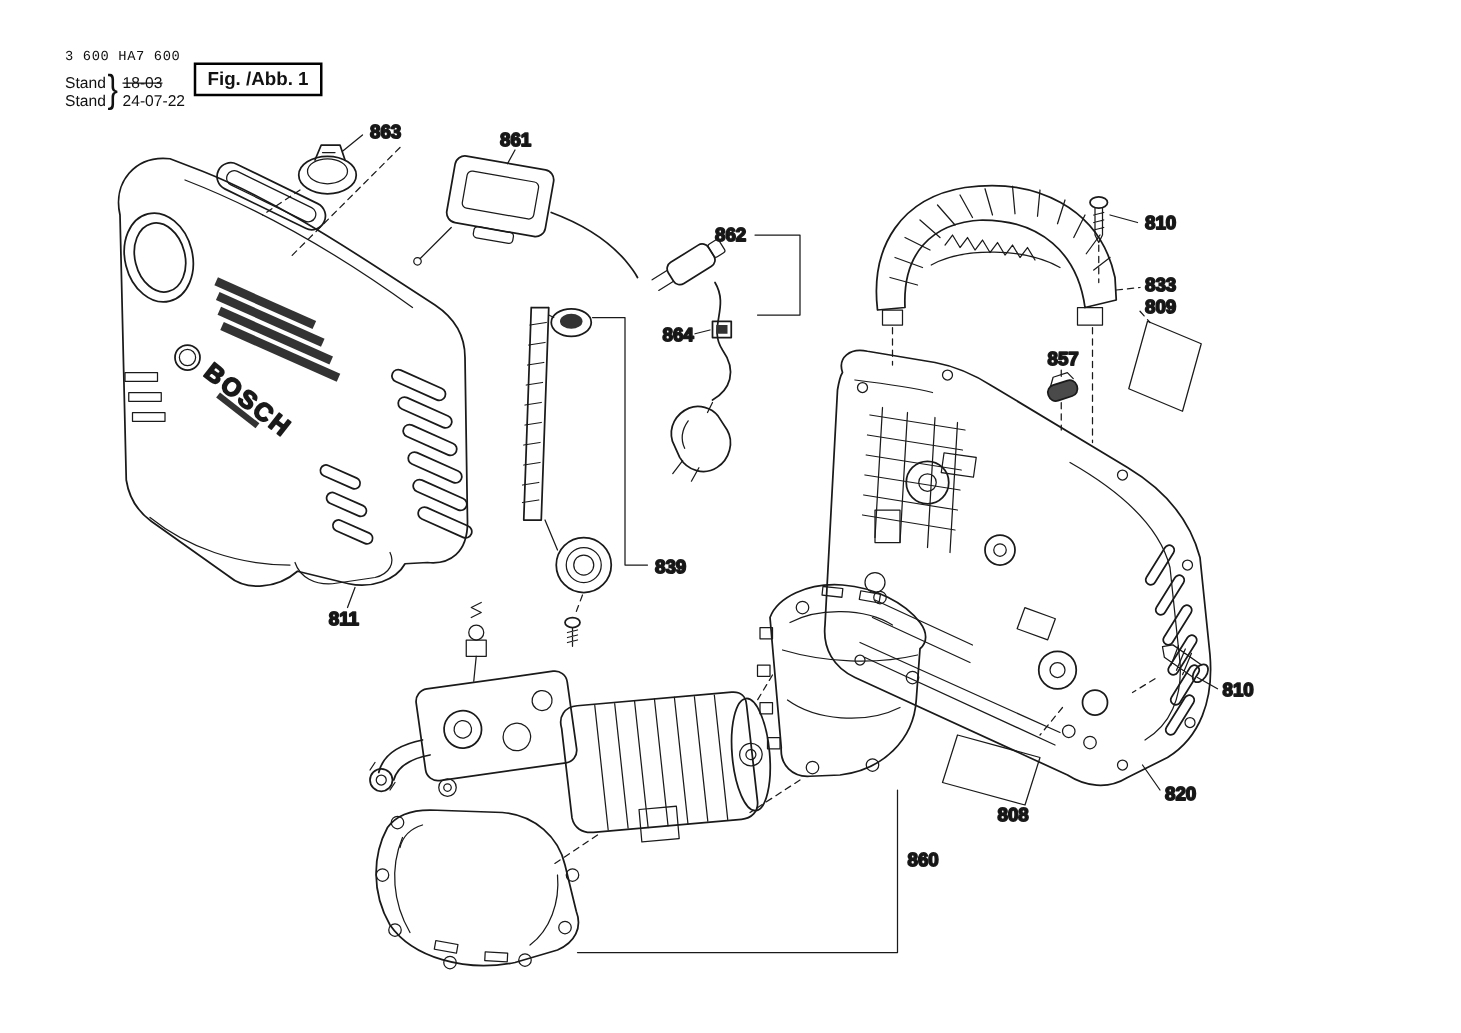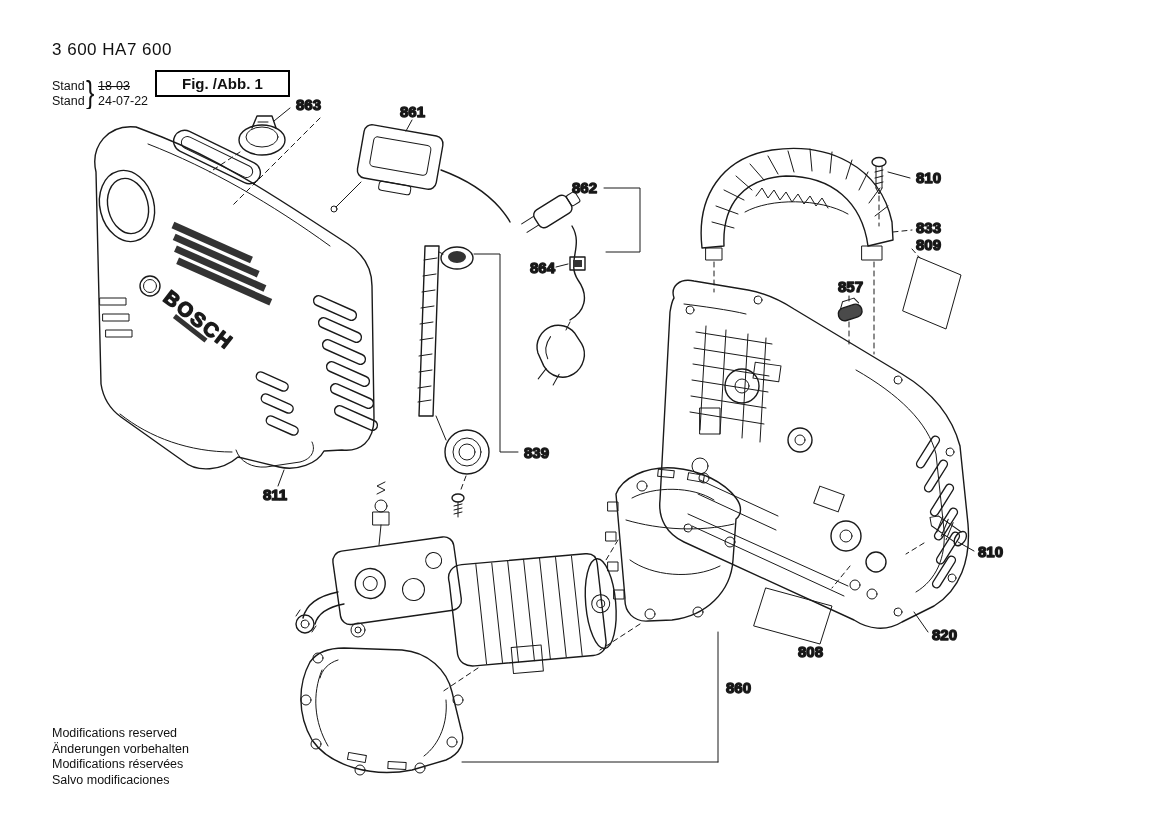--- a/index.html
+++ b/index.html
@@ -1,28 +1,28 @@
 <!DOCTYPE html>
 <html><head>
 <meta charset="utf-8">
 <style>
   html,body{margin:0;padding:0;background:#fff;}
   .canvas{position:relative;width:1169px;height:826px;background:#ffffff;
           font-family:"Liberation Sans",sans-serif;color:#111;overflow:hidden;}
   .canvas svg{position:absolute;left:0;top:0;}
   
   .header{position:absolute;left:52px;top:40px;}
-  .part-number{font-size:17px;letter-spacing:.5px;white-space:nowrap;}
-  .rev-row{position:relative;margin-top:17px;height:36px;width:260px;}
+  .part-number{font-size:11px;letter-spacing:.5px;white-space:nowrap;font-family:Liberation Mono, monospace;}
+  .rev-row{position:relative;margin-top:5px;height:36px;width:260px;}
   .rev-labels{position:absolute;left:0;top:2px;font-size:12.5px;line-height:15px;}
   .brace{position:absolute;left:34px;top:-3px;font-size:25px;transform:scaleY(1.25);transform-origin:top;}
   .rev-values{position:absolute;left:46px;top:2px;font-size:12.5px;line-height:15px;}
   .strike{text-decoration:line-through;}
   .fig-box{position:absolute;left:103px;top:-7px;border:2.5px solid #000;
-           padding:3px 25px;font-weight:bold;font-size:15px;white-space:nowrap;background:#fff;}
+           padding:3px 9px;font-weight:bold;font-size:15px;white-space:nowrap;background:#fff;}
   
   .footer{position:absolute;left:52px;top:726px;font-size:12.5px;line-height:15.5px;}
   
   text.callout{font-size:15px;font-weight:bold;fill:#111;
                font-family:"Liberation Sans",sans-serif;}
   text.logo{font-size:20px;font-weight:bold;fill:#1a1a1a;letter-spacing:2px;
             font-family:"Liberation Sans",sans-serif;}
   .ln{stroke:#1a1a1a;stroke-width:1.4;fill:none;stroke-linecap:round;stroke-linejoin:round;}
   .thin{stroke-width:1;}
   .dash{stroke-dasharray:5 4;stroke-width:1;}
@@ -319,20 +319,14 @@
       </div>
       <div class="brace">}</div>
       <div class="rev-values">
         <div class="strike">18-03</div>
         <div>24-07-22</div>
       </div>
       <div class="fig-box">Fig. /Abb. 1</div>
     </div>
   </div>
 
-  <div class="footer">
-    <div>Modifications reserved</div>
-    <div>Änderungen vorbehalten</div>
-    <div>Modifications réservées</div>
-    <div>Salvo modificaciones</div>
-  </div>
 
 </div>
 
 </body></html>

